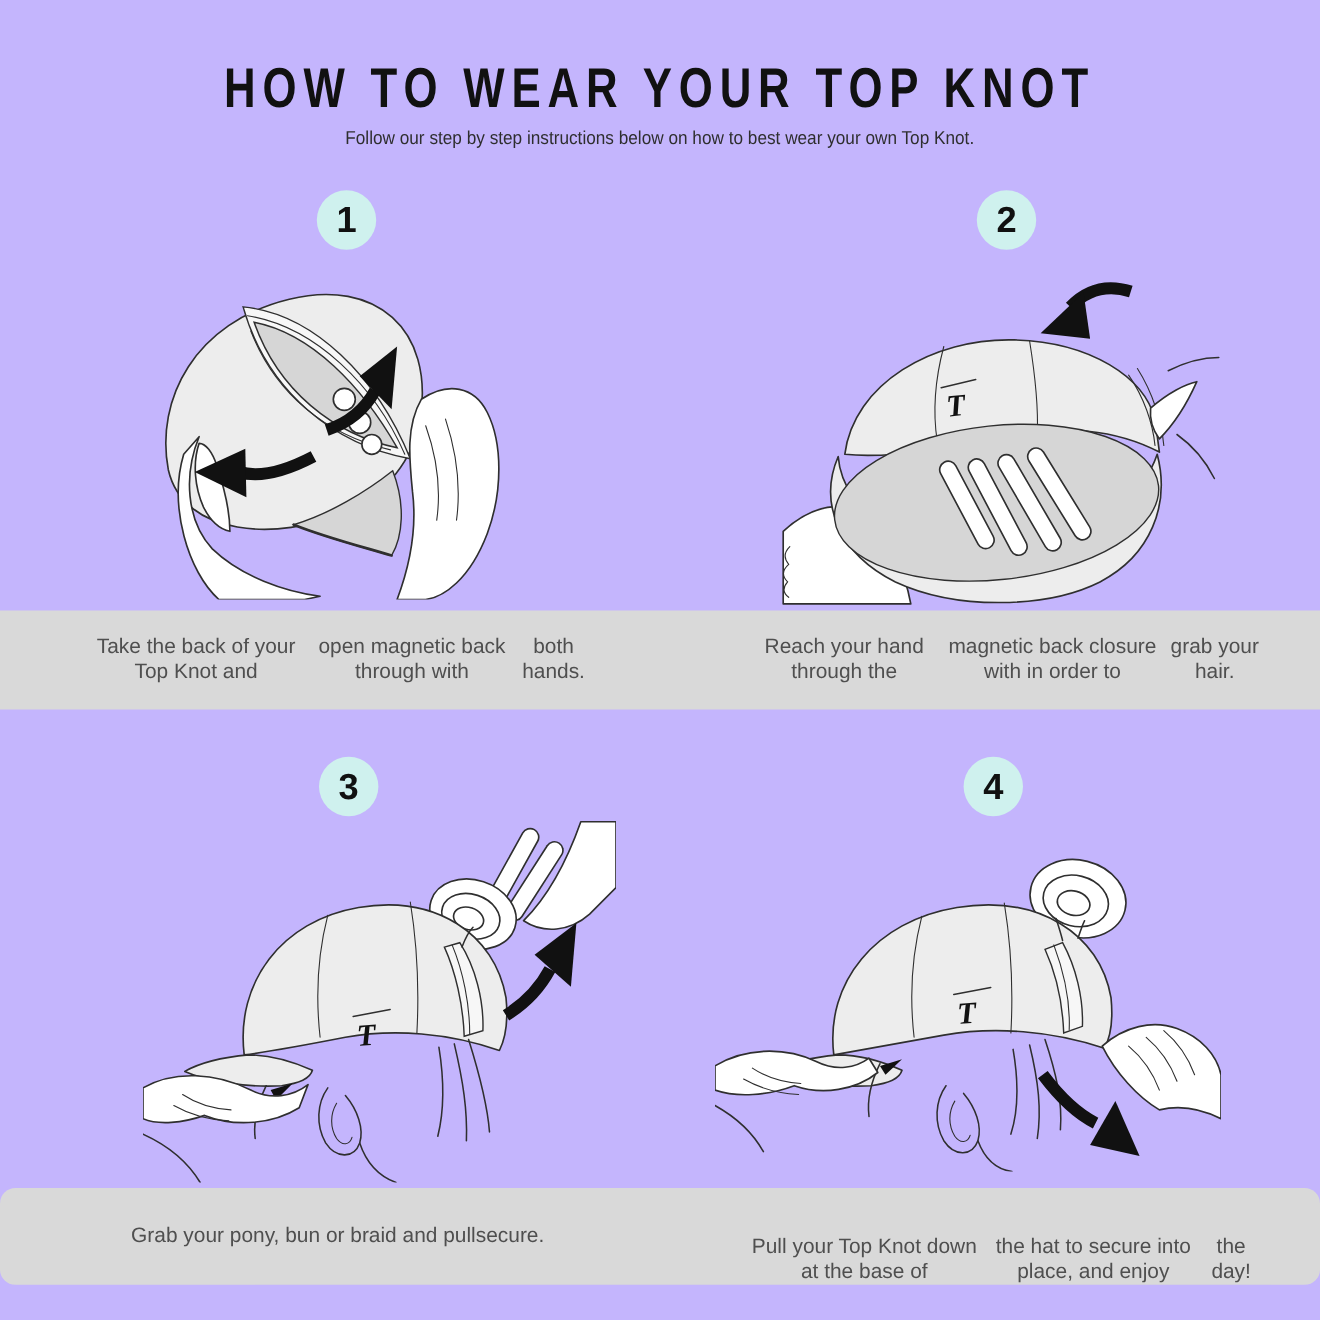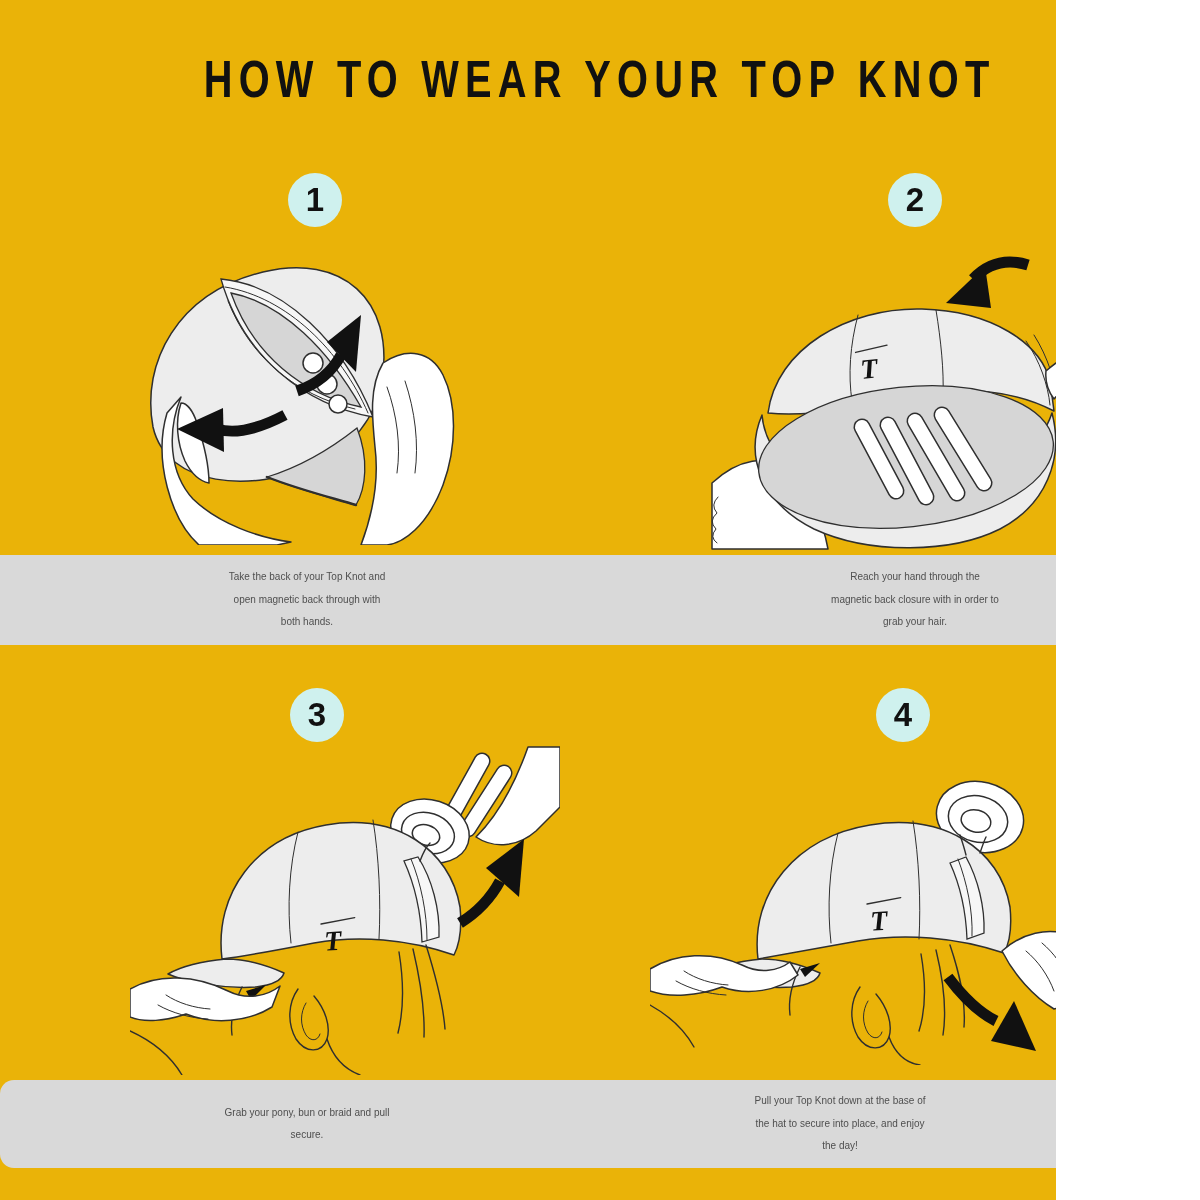--- a/index.html
+++ b/index.html
@@ -1,40 +1,40 @@
 <!DOCTYPE html>
 <html style="--badge-bg: #cff1ee; --caption-bar-bg: #d9d9d9; --caption-text: #4f4f4f; --title-color: #111111; --hat-fill: #ededed; --hat-shadow: #d6d6d6; --line-color: #2f2f2f; --arrow-color: #111111;"><head>
 <meta charset="utf-8">
 <style>
   html,body{margin:0;padding:0;background:#ffffff;}
-  #canvas{position:relative;width:1056px;height:1200px;background:#eab308;overflow:hidden;
+  #canvas{position:relative;width:1200px;height:1200px;background:#c4b5fd;overflow:hidden;
           font-family:"Liberation Sans",sans-serif;}
 
   .title{position:absolute;top:50px;left:0;width:1200px;text-align:center;color:var(--title-color,#111);}
   .title-inner{display:inline-block;font-size:51px;font-weight:bold;letter-spacing:8px;
                transform:scaleX(0.78);transform-origin:center;white-space:nowrap;}
   .subtitle{position:absolute;top:116px;left:0;width:1200px;text-align:center;color:#2e2e2e;}
   .subtitle-inner{display:inline-block;font-size:17px;transform:scaleX(0.92);transform-origin:center;white-space:nowrap;}
 
   .badge{position:absolute;width:54px;height:54px;border-radius:50%;
          background:var(--badge-bg,#cff1ee);display:flex;align-items:center;justify-content:center;
          font-size:33px;font-weight:bold;color:#111;}
   .b1{left:288px;top:173px;} .b2{left:888px;top:173px;}
   .b3{left:290px;top:688px;} .b4{left:876px;top:688px;}
 
   .illo{position:absolute;}
   .i1{left:125px;top:245px;} .i2{left:710px;top:245px;}
   .i3{left:130px;top:745px;} .i4{left:650px;top:755px;}
 
   .caption-bar{position:absolute;left:0;width:1200px;background:var(--caption-bar-bg,#d9d9d9);}
   .bar1{top:555px;height:90px;} .bar2{top:1080px;height:88px;border-radius:14px;}
-  .caption{position:absolute;top:0;height:100%;width:460px;display:flex;flex-direction:column;
+  .caption{position:absolute;top:0;height:100%;width:460px;display:flex;
            align-items:center;justify-content:center;text-align:center;
-           font-size:10px;line-height:22.5px;color:var(--caption-text,#4f4f4f);}
-  .c1{left:77px;} .c2{left:685px;} .c3{left:77px;} .c4{left:610px;}
+           font-size:19px;line-height:22.5px;color:var(--caption-text,#4f4f4f);}
+  .c1{left:77px;} .c2{left:685px;} .c3{left:77px;} .c4{left:681px;align-items:flex-end;}
 
   
   .hat{fill:var(--hat-fill,#ededed);stroke:var(--line-color,#2f2f2f);stroke-width:1.5;stroke-linejoin:round;}
   .shade{fill:var(--hat-shadow,#d6d6d6);stroke:var(--line-color,#2f2f2f);stroke-width:1.3;}
   .skin{fill:#ffffff;stroke:var(--line-color,#2f2f2f);stroke-width:1.5;stroke-linejoin:round;}
   .band{fill:#f7f7f7;stroke:var(--line-color,#2f2f2f);stroke-width:1.3;}
   .ln{fill:none;stroke:var(--line-color,#2f2f2f);stroke-width:1.4;stroke-linecap:round;}
   .lnthin{stroke-width:1;}
   .lnbold{stroke-width:2.4;}
   .arrow-stroke{fill:none;stroke:var(--arrow-color,#111);stroke-width:11;}
@@ -44,20 +44,23 @@
   .logo-t{font-family:"Liberation Serif",serif;font-style:italic;font-weight:bold;font-size:28px;fill:#111;}
 </style>
 </head>
 <body>
 
 <div id="canvas">
 
   <div class="title">
     <span class="title-inner">HOW TO WEAR YOUR TOP KNOT</span>
   </div>
+  <div class="subtitle">
+    <span class="subtitle-inner">Follow our step by step instructions below on how to best wear your own Top Knot.</span>
+  </div>
 
   <div class="badge b1">
     <span>1</span>
   </div>
   <div class="badge b2">
     <span>2</span>
   </div>
   <div class="badge b3">
     <span>3</span>
   </div>

